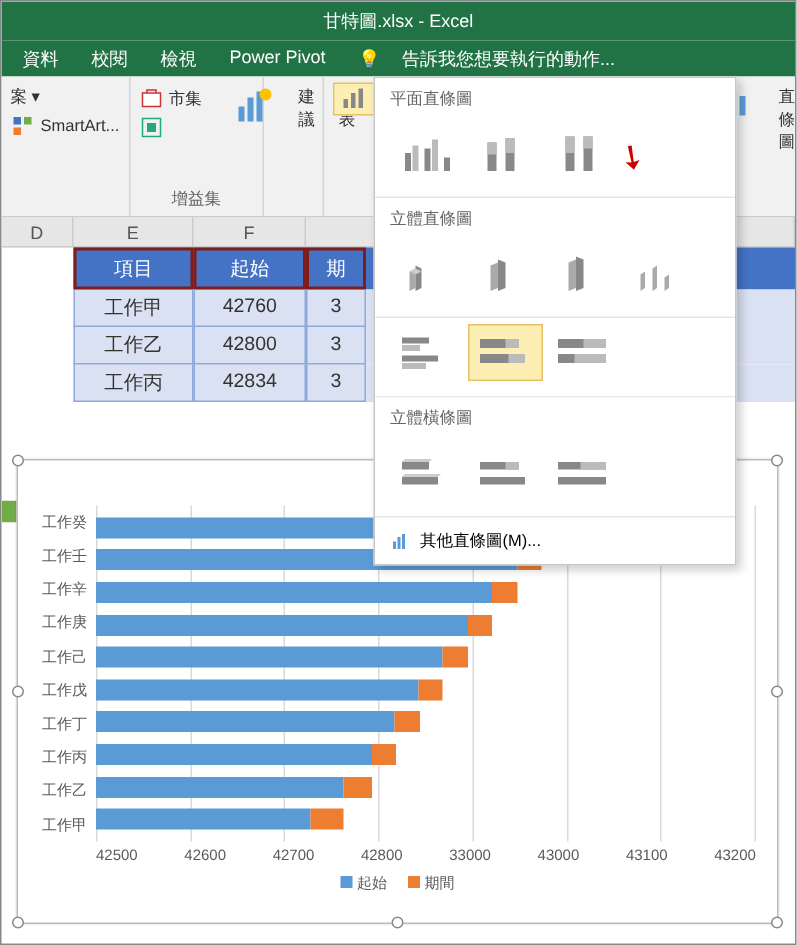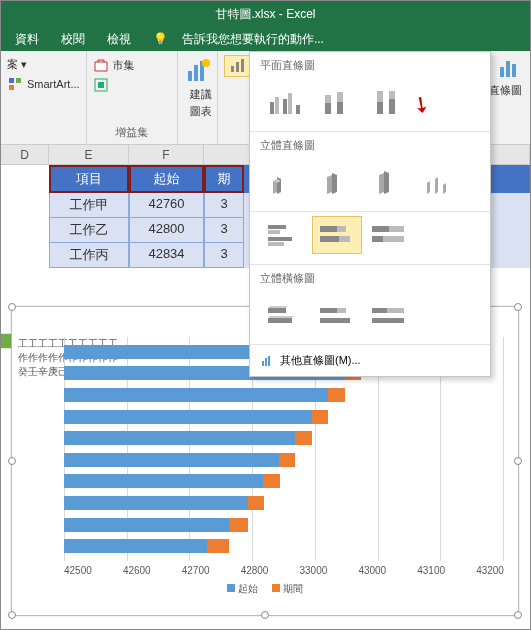--- a/index.html
+++ b/index.html
@@ -6,21 +6,21 @@
 body{background:#fff;width:531px;height:630px;overflow:hidden;border:1px solid #888;position:relative}
 .titlebar{background:#217346;height:26px;display:flex;align-items:center;justify-content:center;color:#fff;font-size:12px}
 .tabs{background:#217346;height:24px;display:flex;gap:2px;padding-left:4px}
 .tabs span{color:#fff;font-size:12px;padding:4px 10px;cursor:pointer}
 .tellme{color:#c6e5d5;font-size:12px;padding:4px 8px;display:flex;align-items:center;gap:4px}
 .ribbon{background:#f1f1f1;border-bottom:1px solid #ccc;height:94px;display:flex;position:relative}
 .rgroup{border-right:1px solid #d4d4d4;padding:4px 6px;display:flex;flex-direction:column;justify-content:space-between;font-size:11px}
 .rgroup .lbl{text-align:center;color:#666;font-size:11px;padding-top:2px}
 .ritem{display:flex;align-items:center;gap:4px;font-size:11px;color:#333;padding:2px 0}
 .ricon{width:16px;height:16px;display:inline-block}
-.bigitem{display:flex;flex-direction:column;align-items:flex-end;font-size:11px;color:#333;padding:2px;gap:2px}
+.bigitem{display:flex;flex-direction:row;align-items:flex-start;font-size:11px;color:#333;padding:2px;gap:16px}
 .chartbtn{width:28px;height:22px;display:inline-flex;align-items:center;justify-content:center;border:1px solid transparent}
 .chartbtn.active{background:#fdeeb3;border:1px solid #e5c365}
 .dropdown-menu{position:absolute;left:248px;top:50px;width:242px;background:#fff;border:1px solid #c6c6c6;box-shadow:3px 3px 6px rgba(0,0,0,0.2);z-index:10}
 .dd-section-title{font-size:11px;color:#666;padding:6px 10px;background:#fff}
 .dd-row{display:flex;gap:2px;padding:4px 10px 10px 10px}
 .dd-thumb{width:50px;height:38px;border:1px solid transparent;display:flex;align-items:center;justify-content:center;cursor:pointer}
 .dd-thumb.hover{background:#fdeeb3;border:1px solid #e5c365}
 .dd-sep{border-top:1px solid #e5e5e5;margin:0}
 .dd-more{font-size:11px;padding:8px 10px;display:flex;align-items:center;gap:6px;cursor:pointer}
 .arrow{position:absolute;left:162px;top:40px;color:#c00;font-size:22px;transform:rotate(35deg);z-index:11;pointer-events:none}
@@ -30,21 +30,21 @@
 .table{margin-left:48px}
 .thead{display:flex;background:#4472c4;color:#fff;font-size:13px}
 .thead span{border:2px solid #7f1d1d;text-align:center;padding:3px 0}
 .trow{display:flex;background:#d9e1f2;color:#333;font-size:13px}
 .trow span{border:1px solid #8ea9db;border-top:none;text-align:center;padding:3px 0}
 .cell-a{width:80px}.cell-b{width:75px}.cell-c{width:40px}
 .chart-frame{position:absolute;left:10px;top:305px;width:508px;height:310px;background:#fff;border:1px solid #bbb;box-shadow:0 0 0 1px rgba(0,0,0,0.05)}
 .handle{width:8px;height:8px;background:#fff;border:1px solid #888;border-radius:50%;position:absolute}
 .chart-title{text-align:center;font-size:14px;color:#595959;padding:6px 0}
 .plot{position:relative;margin:0 14px 0 52px;height:224px}
-.ylabels{position:absolute;left:-46px;top:0;height:100%;display:flex;flex-direction:row;justify-content:space-around;font-size:10px;color:#595959;text-align:right;width:40px}
+.ylabels{position:absolute;left:-46px;top:0;height:100%;display:flex;flex-direction:column;justify-content:space-around;font-size:10px;color:#595959;text-align:right;width:40px}
 .gridlines{position:absolute;inset:0;display:flex;justify-content:space-between}
 .gridlines span{width:0;border-left:1px solid #d9d9d9;height:100%}
 .bars{position:absolute;inset:0;display:flex;flex-direction:column;justify-content:space-around;padding:4px 0}
 .barrow{height:14px;position:relative}
 .seg1{position:absolute;height:100%;background:#5b9bd5}
 .seg2{position:absolute;height:100%;background:#ed7d31}
 .xlabels{display:flex;justify-content:space-between;font-size:10px;color:#595959;margin:4px 14px 0 52px}
 .legend{display:flex;justify-content:center;gap:14px;font-size:10px;color:#595959;margin-top:6px}
 .legend .sw{width:8px;height:8px;display:inline-block;margin-right:3px}
 .green-arrow{position:absolute;left:0;top:328px;width:28px;height:24px;background:#70ad47;clip-path:polygon(0 20%,60% 20%,60% 0,100% 50%,60% 100%,60% 80%,0 80%)}
@@ -54,20 +54,21 @@
 <body>
 
 <div class="titlebar">
   <span>甘特圖.xlsx - Excel</span>
 </div>
 
 <div class="tabs">
   <span>資料</span>
   <span>校閱</span>
   <span>檢視</span>
+  <span>Power Pivot</span>
   <span class="tellme">💡 <span>告訴我您想要執行的動作...</span></span>
 </div>
 
 <div class="ribbon">
   <div class="rgroup" style="width:86px">
     <div>
       <div class="ritem">
           <span>案 ▾</span>
         </div>
       <div class="ritem">

